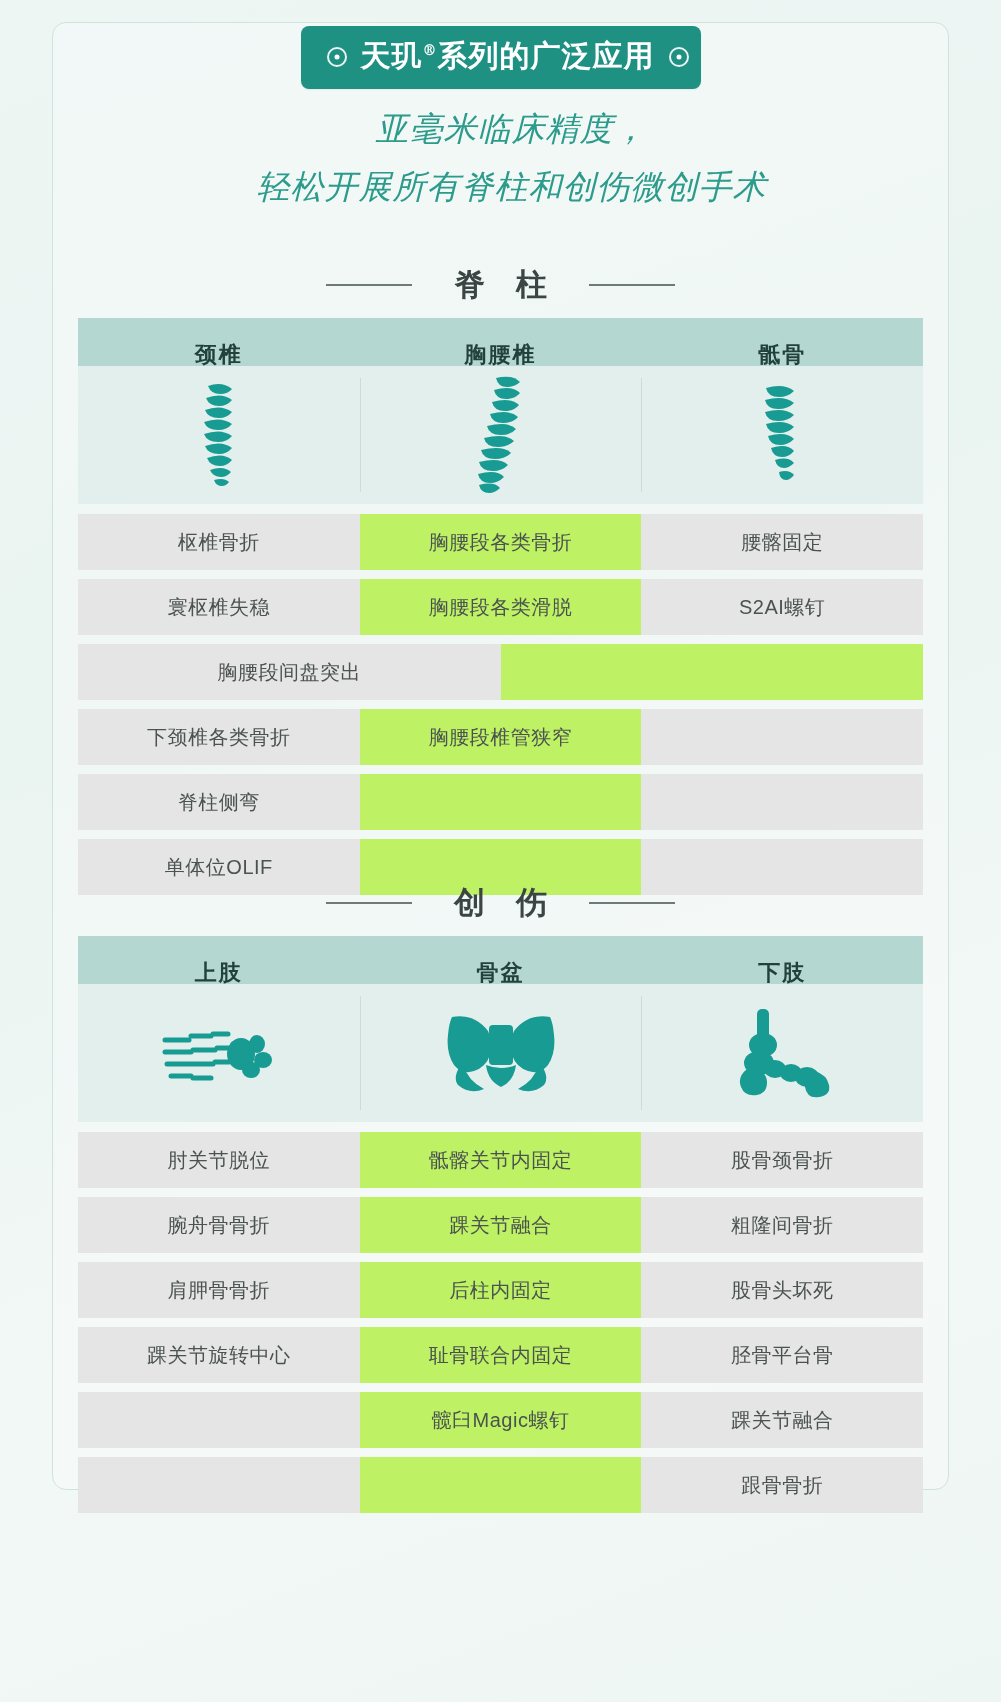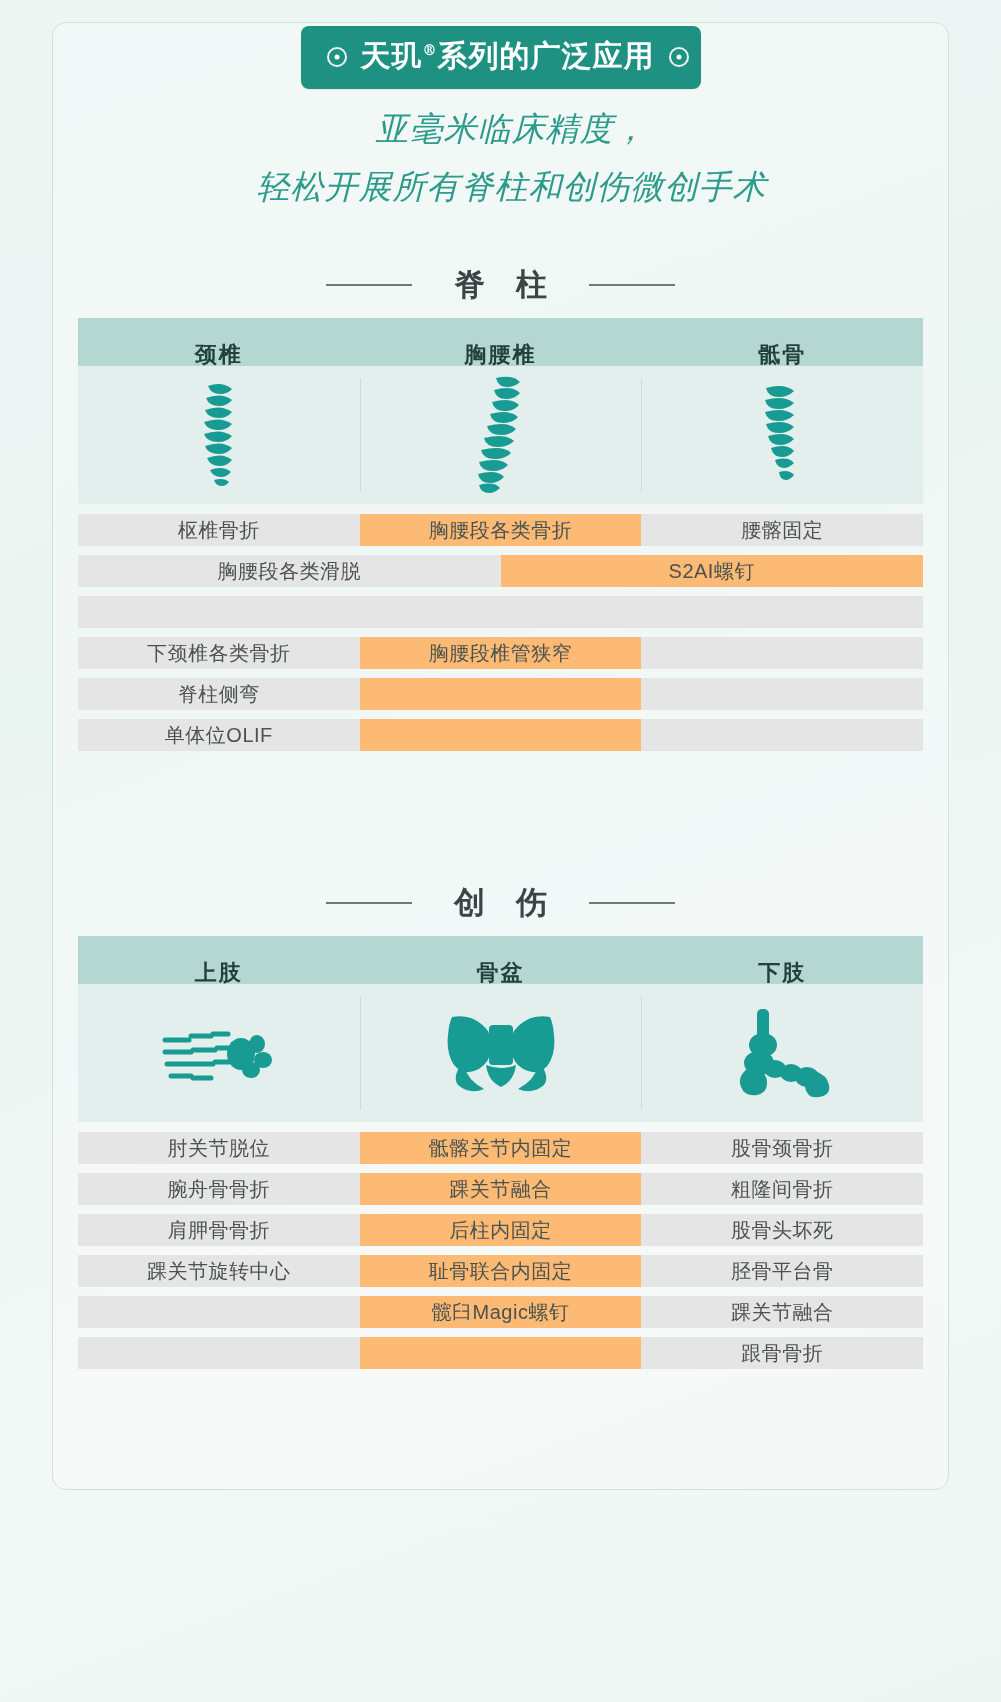--- a/index.html
+++ b/index.html
@@ -159,38 +159,38 @@
     top: 12px;
     bottom: 12px;
     width: 1px;
     background: #c9ded9;
   }
   .rows {
     margin-top: 10px;
   }
   .data-row {
     display: flex;
-    height: 32px;
+    height: 56px;
     margin-bottom: 9px;
   }
   .data-cell {
     flex: 1;
     display: flex;
     align-items: center;
     justify-content: center;
     font-size: 20px;
     color: #4b5350;
     background: #e6e6e6;
     letter-spacing: 0.5px;
   }
   .data-cell.empty {
     background: #e6e6e6;
   }
   .data-row .data-cell:nth-child(1) { background: #e5e5e5; }
-  .data-row .data-cell:nth-child(2) { background: #fdba74; text-align: right; }
+  .data-row .data-cell:nth-child(2) { background: #bef264; text-align: right; }
   .data-row .data-cell:nth-child(3) { background: #e5e5e5; }
 </style>
 </head>
 <body>
 
 <div class="page-frame"></div>
 
 <div class="content">
 
   <div class="title-pill">
@@ -263,24 +263,26 @@
         </svg>
       </div>
     </div>
     <div class="rows">
       <div class="data-row">
         <div class="data-cell">枢椎骨折</div>
         <div class="data-cell">胸腰段各类骨折</div>
         <div class="data-cell">腰髂固定</div>
       </div>
       <div class="data-row">
+        <div class="data-cell">寰枢椎失稳</div>
         <div class="data-cell">胸腰段各类滑脱</div>
         <div class="data-cell">S2AI螺钉</div>
       </div>
       <div class="data-row">
+        <div class="data-cell">胸腰段间盘突出</div>
         <div class="data-cell empty"></div>
       </div>
       <div class="data-row">
         <div class="data-cell">下颈椎各类骨折</div>
         <div class="data-cell">胸腰段椎管狭窄</div>
         <div class="data-cell empty"></div>
       </div>
       <div class="data-row">
         <div class="data-cell">脊柱侧弯</div>
         <div class="data-cell empty"></div>

